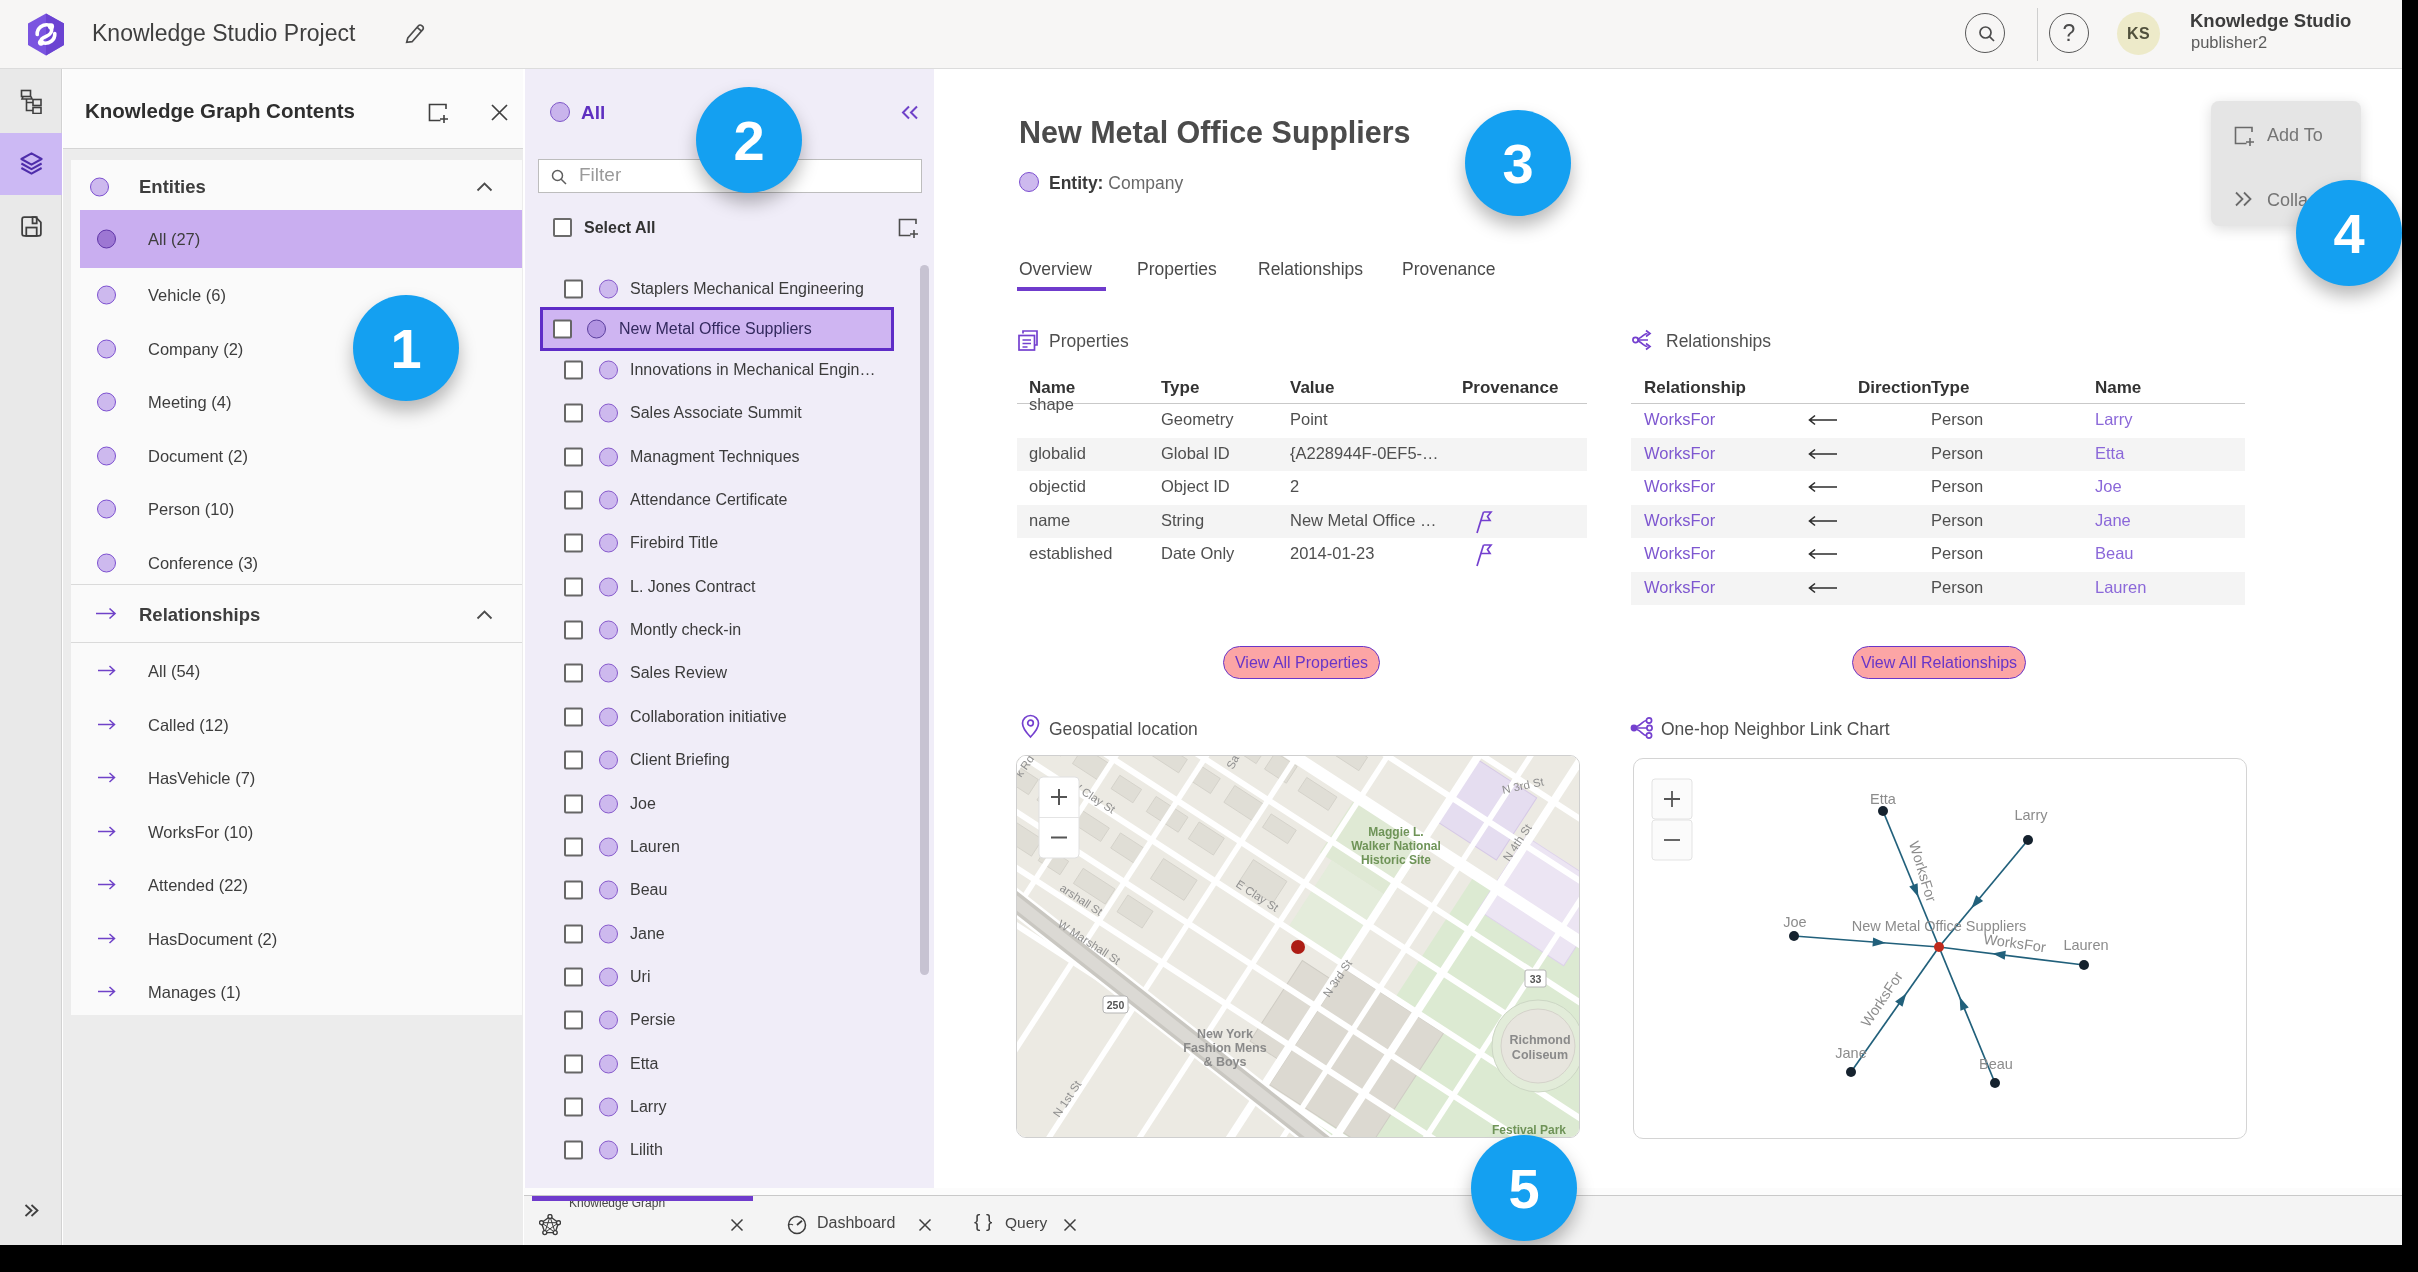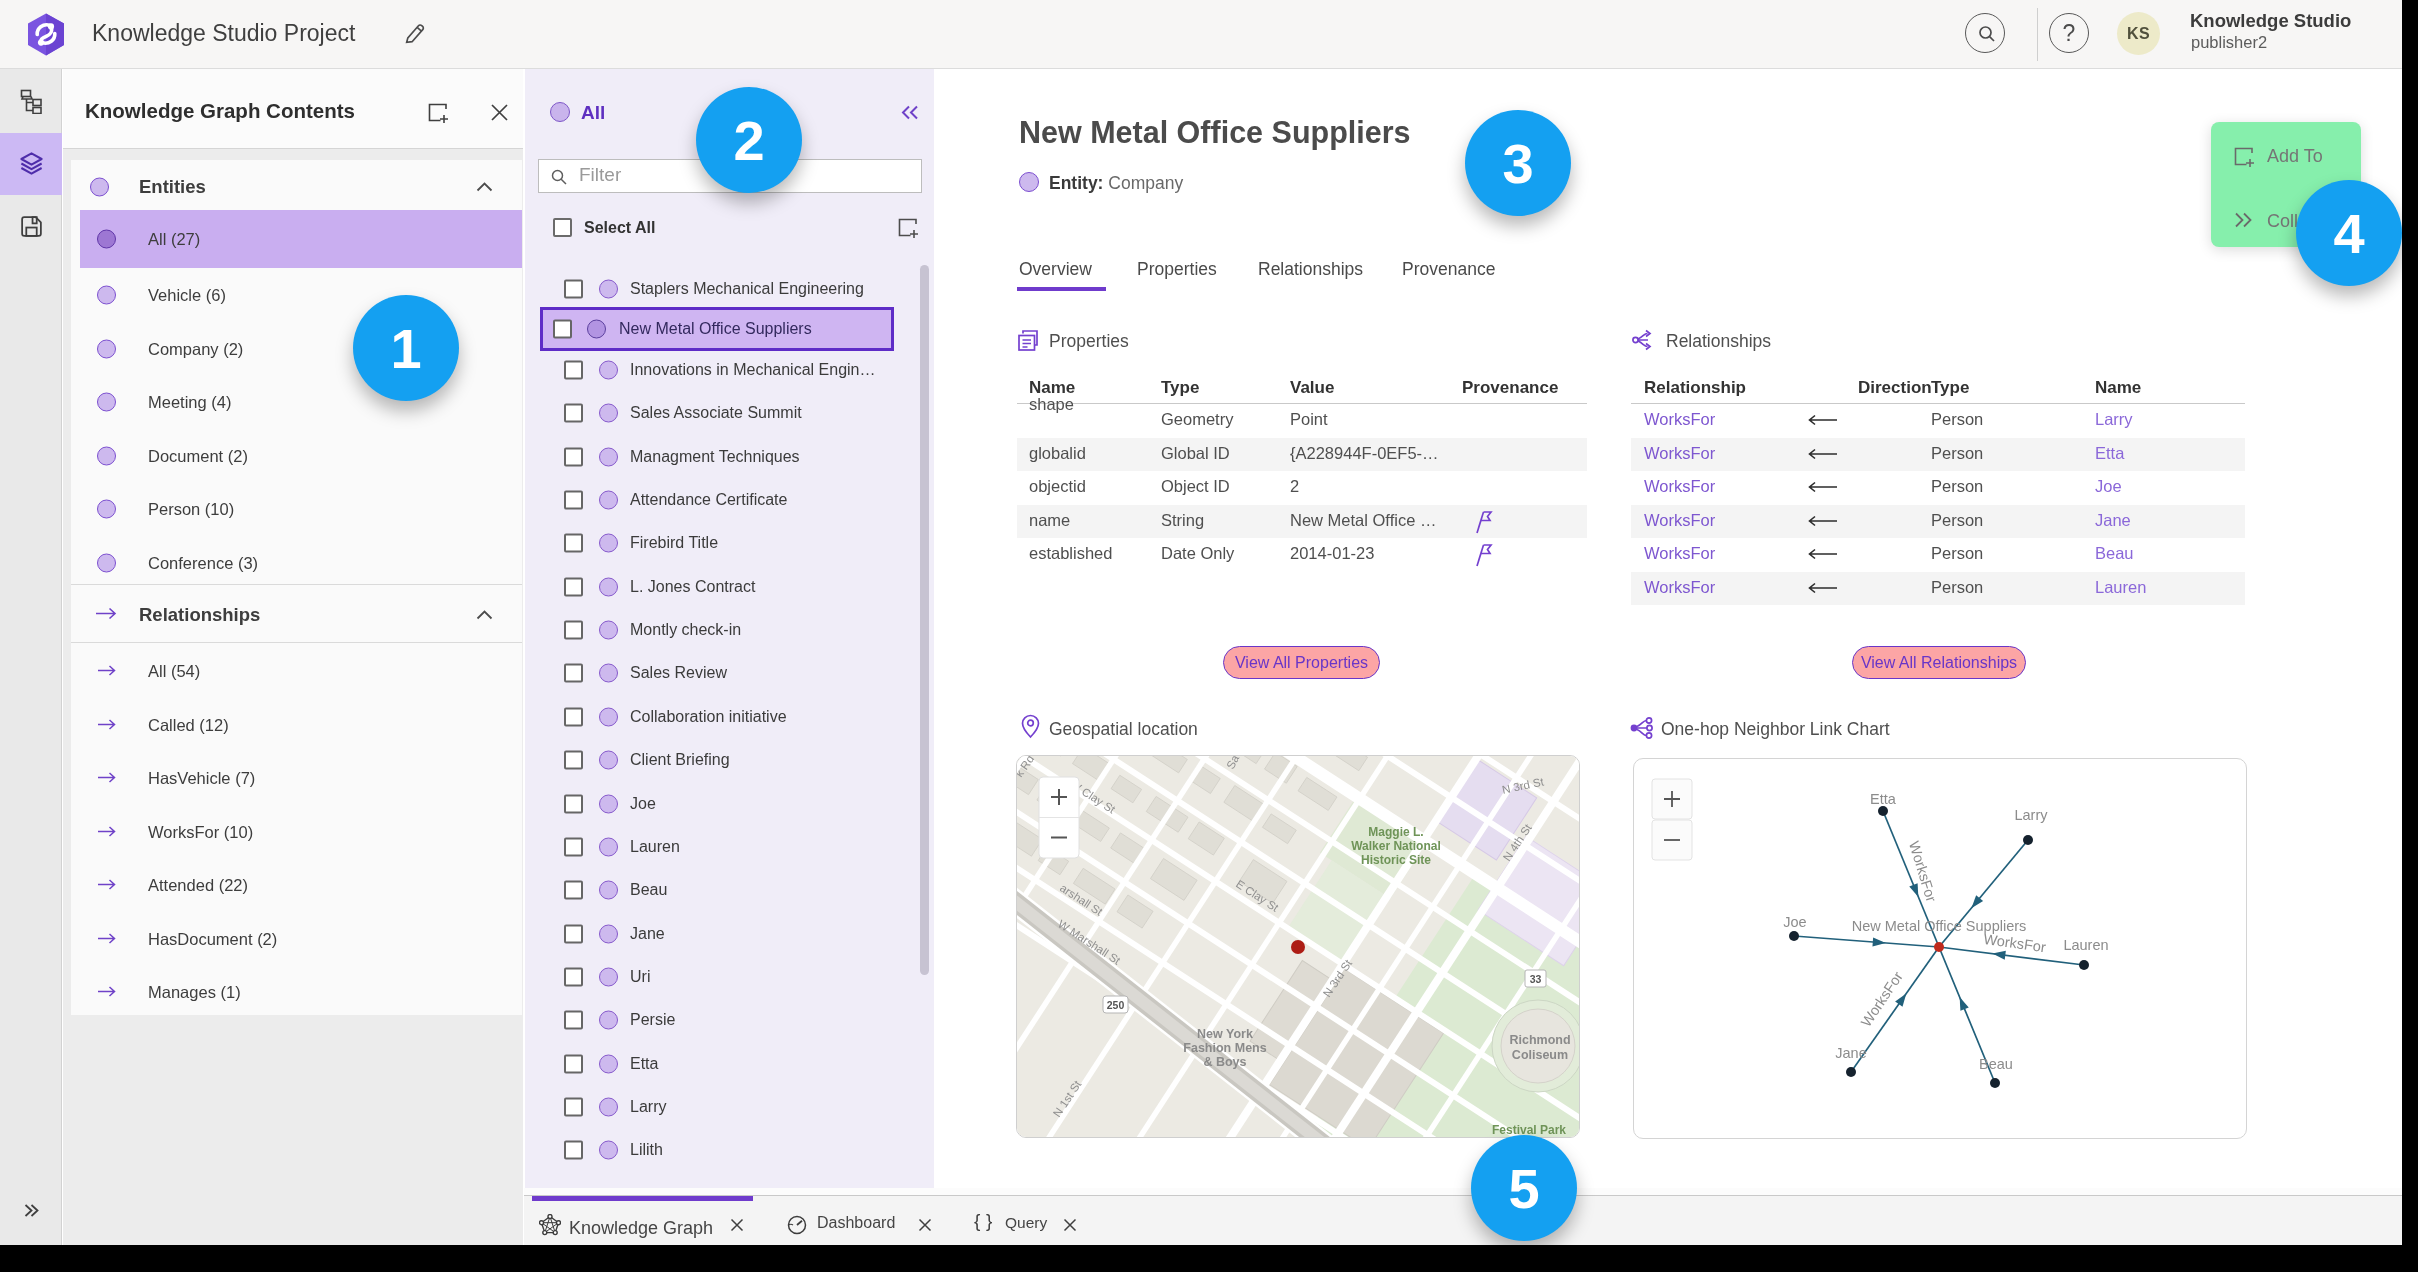--- a/index.html
+++ b/index.html
@@ -660,42 +660,42 @@
     <div class="tabstrip">
       <svg class="abs" style="left:15px;top:18px" width="22" height="22" viewBox="0 0 22 22" fill="none" stroke="#3c3c3c" stroke-width="1.4">
         <polygon points="11,2.5 19.5,8.7 16.2,18.6 5.8,18.6 2.5,8.7"></polygon>
         <path d="M11 2.5 L16.2 18.6 M11 2.5 L5.8 18.6 M2.5 8.7 L19.5 8.7 M2.5 8.7 L16.2 18.6 M19.5 8.7 L5.8 18.6" stroke-width="1"></path>
         <circle cx="11" cy="2.5" r="2" fill="#fff"></circle>
           <circle cx="19.5" cy="8.7" r="2" fill="#fff"></circle>
         <circle cx="16.2" cy="18.6" r="2" fill="#fff"></circle>
           <circle cx="5.8" cy="18.6" r="2" fill="#fff"></circle>
           <circle cx="2.5" cy="8.7" r="2" fill="#fff"></circle>
       </svg>
-      <div class="abs" style="left:45px;top:22px;font-size:18px;color:#454545">Knowledge Graph</div>
+      <div class="abs" style="left:45px;top:0;font-size:12px;color:#454545">Knowledge Graph</div>
       <svg class="abs" style="left:206px;top:22px" width="14" height="14" viewBox="0 0 14 14" stroke="#3f3f3f" stroke-width="1.5">
           <path d="M1.5 1.5 L12.5 12.5 M12.5 1.5 L1.5 12.5"></path>
         </svg>
       <svg class="abs" style="left:262px;top:18px" width="22" height="22" viewBox="0 0 22 22" fill="none" stroke="#3c3c3c" stroke-width="1.5">
         <circle cx="11" cy="11" r="8.5"></circle>
         <path d="M11 11 L16 6.8" stroke-width="1.8"></path>
         <path d="M2.5 11 Q 5 9.5 7 11" stroke-width="1.2"></path>
       </svg>
       <div class="abs" style="left:293px;top:18px;font-size:16px;color:#454545">Dashboard</div>
       <svg class="abs" style="left:394px;top:22px" width="14" height="14" viewBox="0 0 14 14" stroke="#3f3f3f" stroke-width="1.5">
           <path d="M1.5 1.5 L12.5 12.5 M12.5 1.5 L1.5 12.5"></path>
         </svg>
       <div class="abs" style="left:450px;top:14px;font-size:19px;color:#3f3f3f;letter-spacing:2px">{ }</div>
       <div class="abs" style="left:481px;top:18px;font-size:15.5px;color:#454545">Query</div>
       <svg class="abs" style="left:539px;top:22px" width="14" height="14" viewBox="0 0 14 14" stroke="#3f3f3f" stroke-width="1.5">
           <path d="M1.5 1.5 L12.5 12.5 M12.5 1.5 L1.5 12.5"></path>
         </svg>
     </div>
     <div class="abs" style="left:532px;top:1196px;width:221px;height:5px;background:#6f3bcc;z-index:5"></div>
 
-    <div class="abs" style="left:2211px;top:122px;width:150px;height:125px;background:#86efac;border-radius:8px;box-shadow:0 3px 14px rgba(0,0,0,.14);z-index:20">
+    <div class="abs" style="left:2211px;top:101px;width:150px;height:125px;background:#e5e5e5;border-radius:8px;box-shadow:0 3px 14px rgba(0,0,0,.14);z-index:20">
       <svg class="abs" style="left:21px;top:23px" width="23" height="23" viewBox="0 0 23 23" fill="none" stroke="#6a6a6a" stroke-width="1.6">
         <path d="M20 8 V3.5 H3.5 V19.5 H14.5"></path>
           <path d="M18 14 v8 M14 18 h8"></path>
       </svg>
       <div class="abs" style="left:56px;top:24px;font-size:18px;color:#757575">Add To</div>
       <svg class="abs" style="left:23px;top:90px" width="19" height="16" viewBox="0 0 19 16" fill="none" stroke="#6a6a6a" stroke-width="1.8">
         <path d="M2 1.5 L8.5 8 L2 14.5"></path>
           <path d="M10 1.5 L16.5 8 L10 14.5"></path>
       </svg>
       <div class="abs" style="left:56px;top:89px;font-size:18px;color:#757575">Colla</div>

